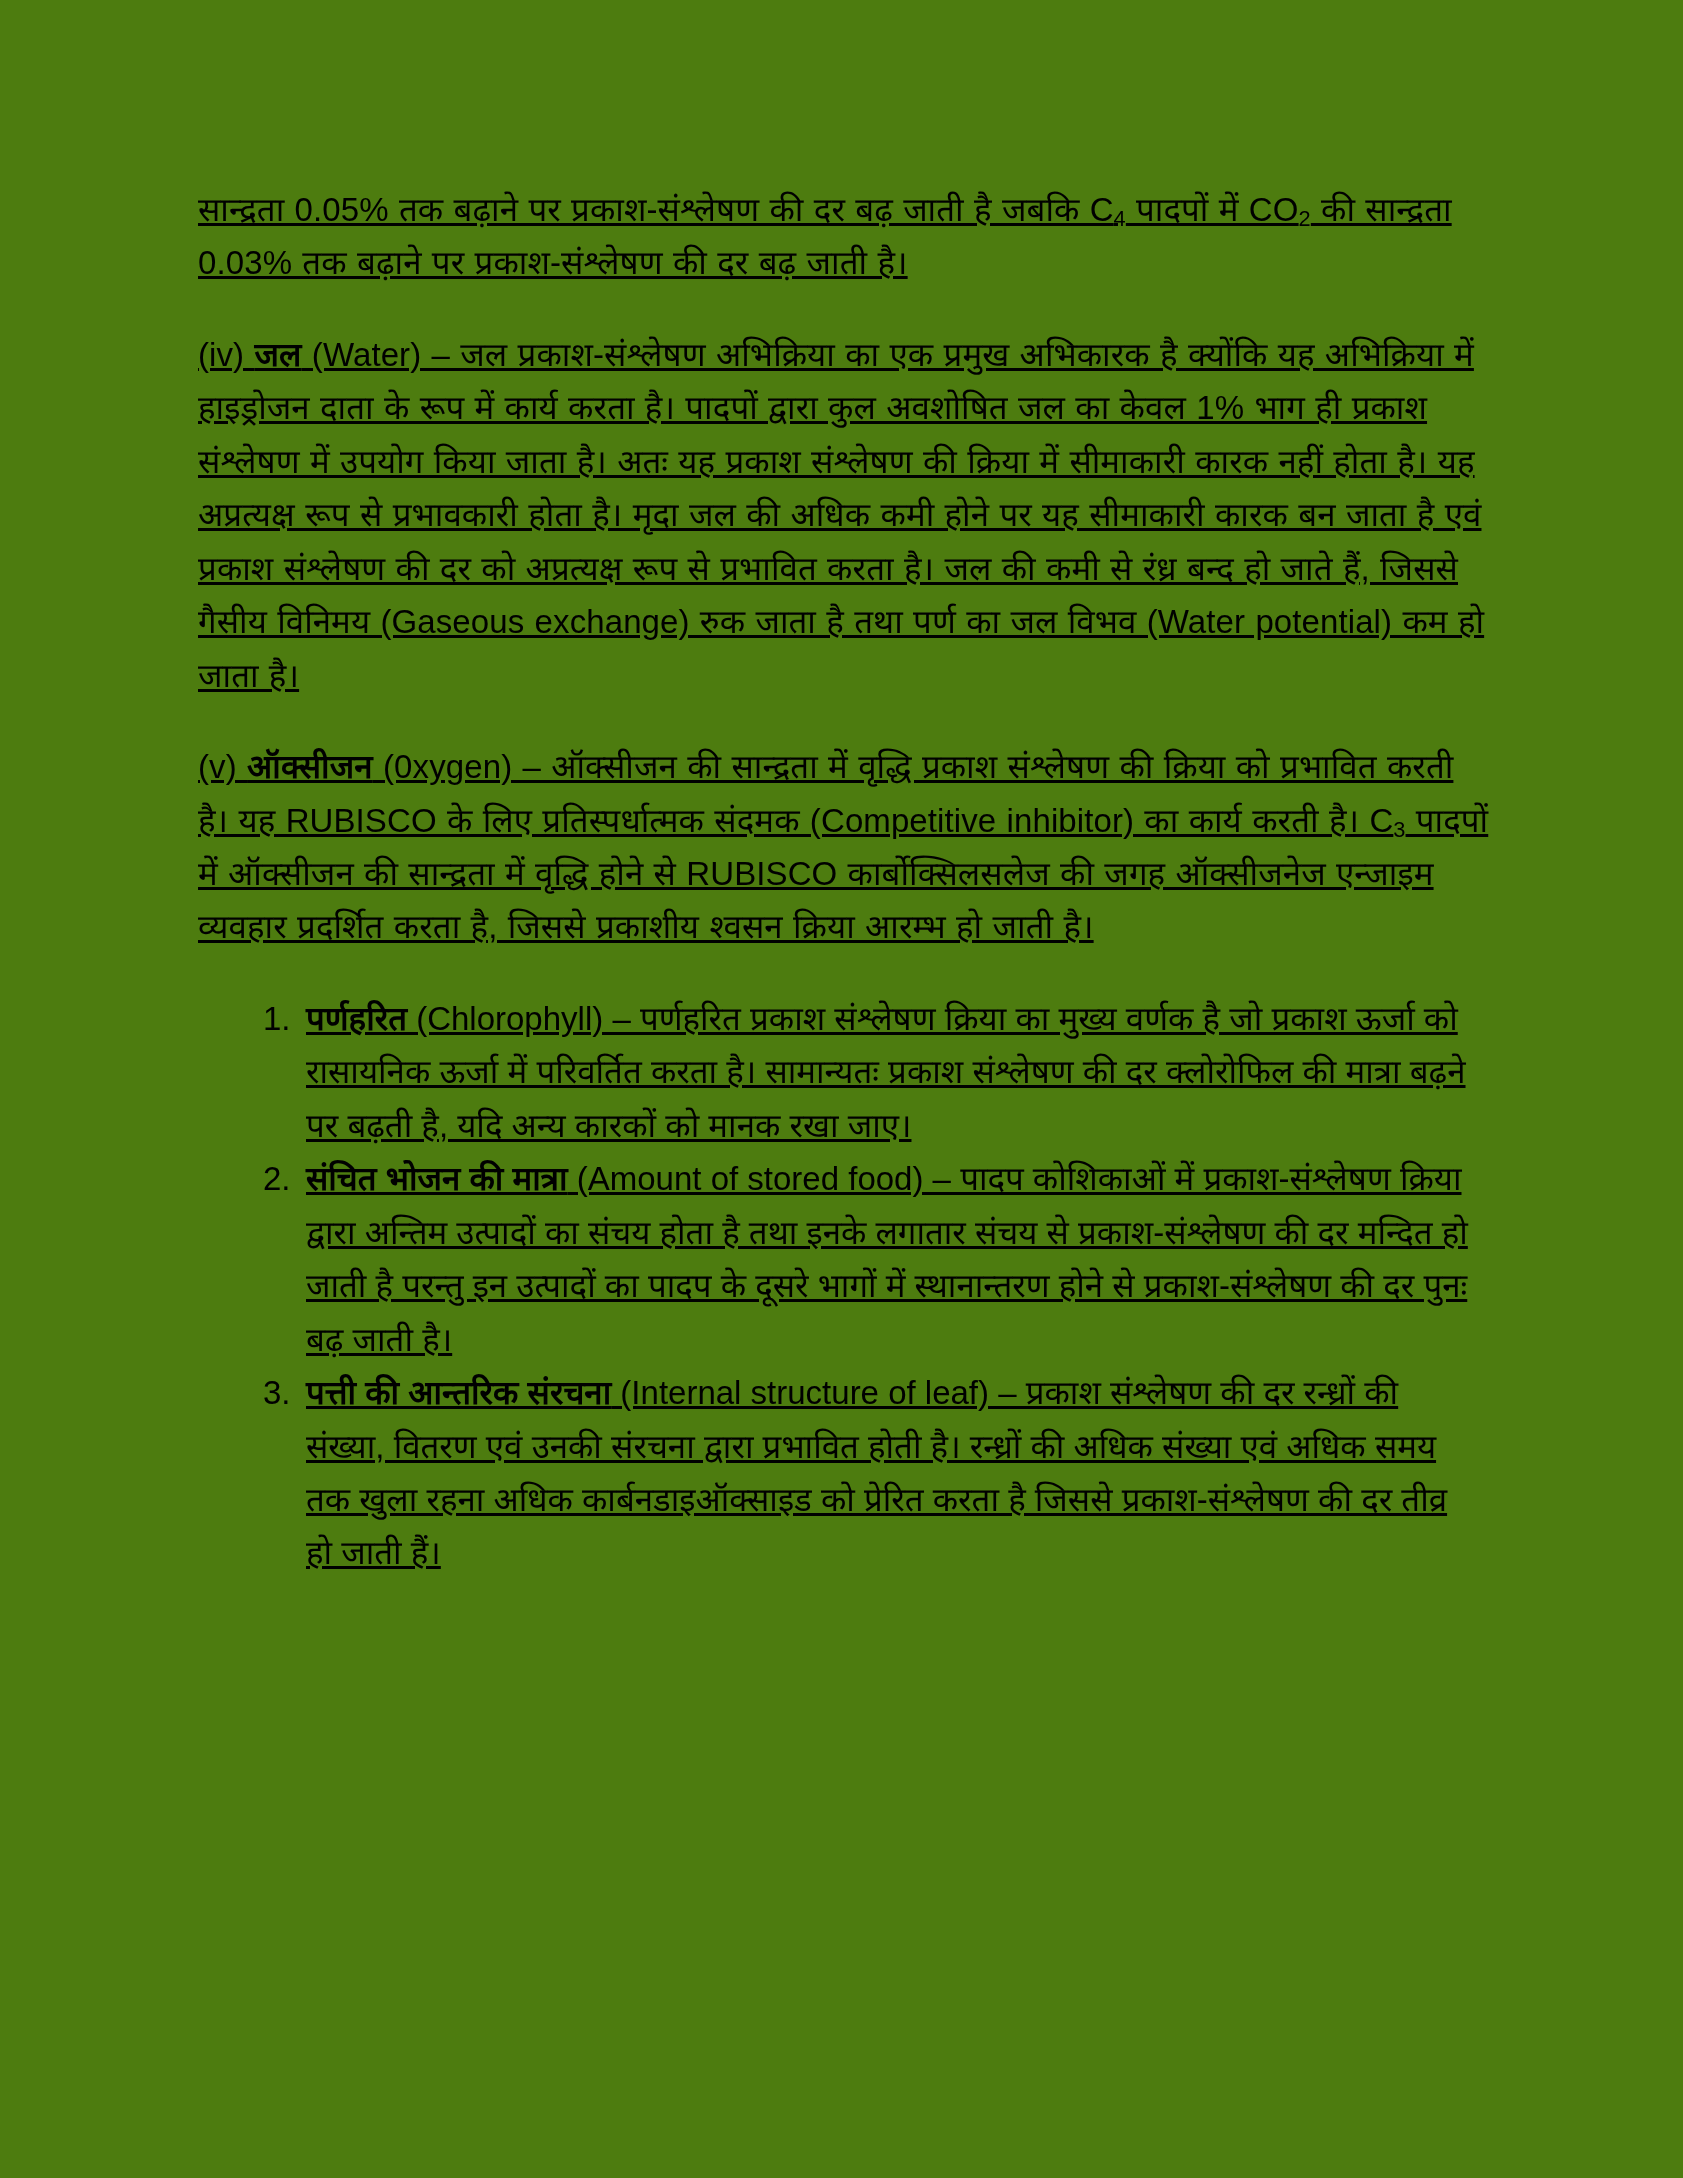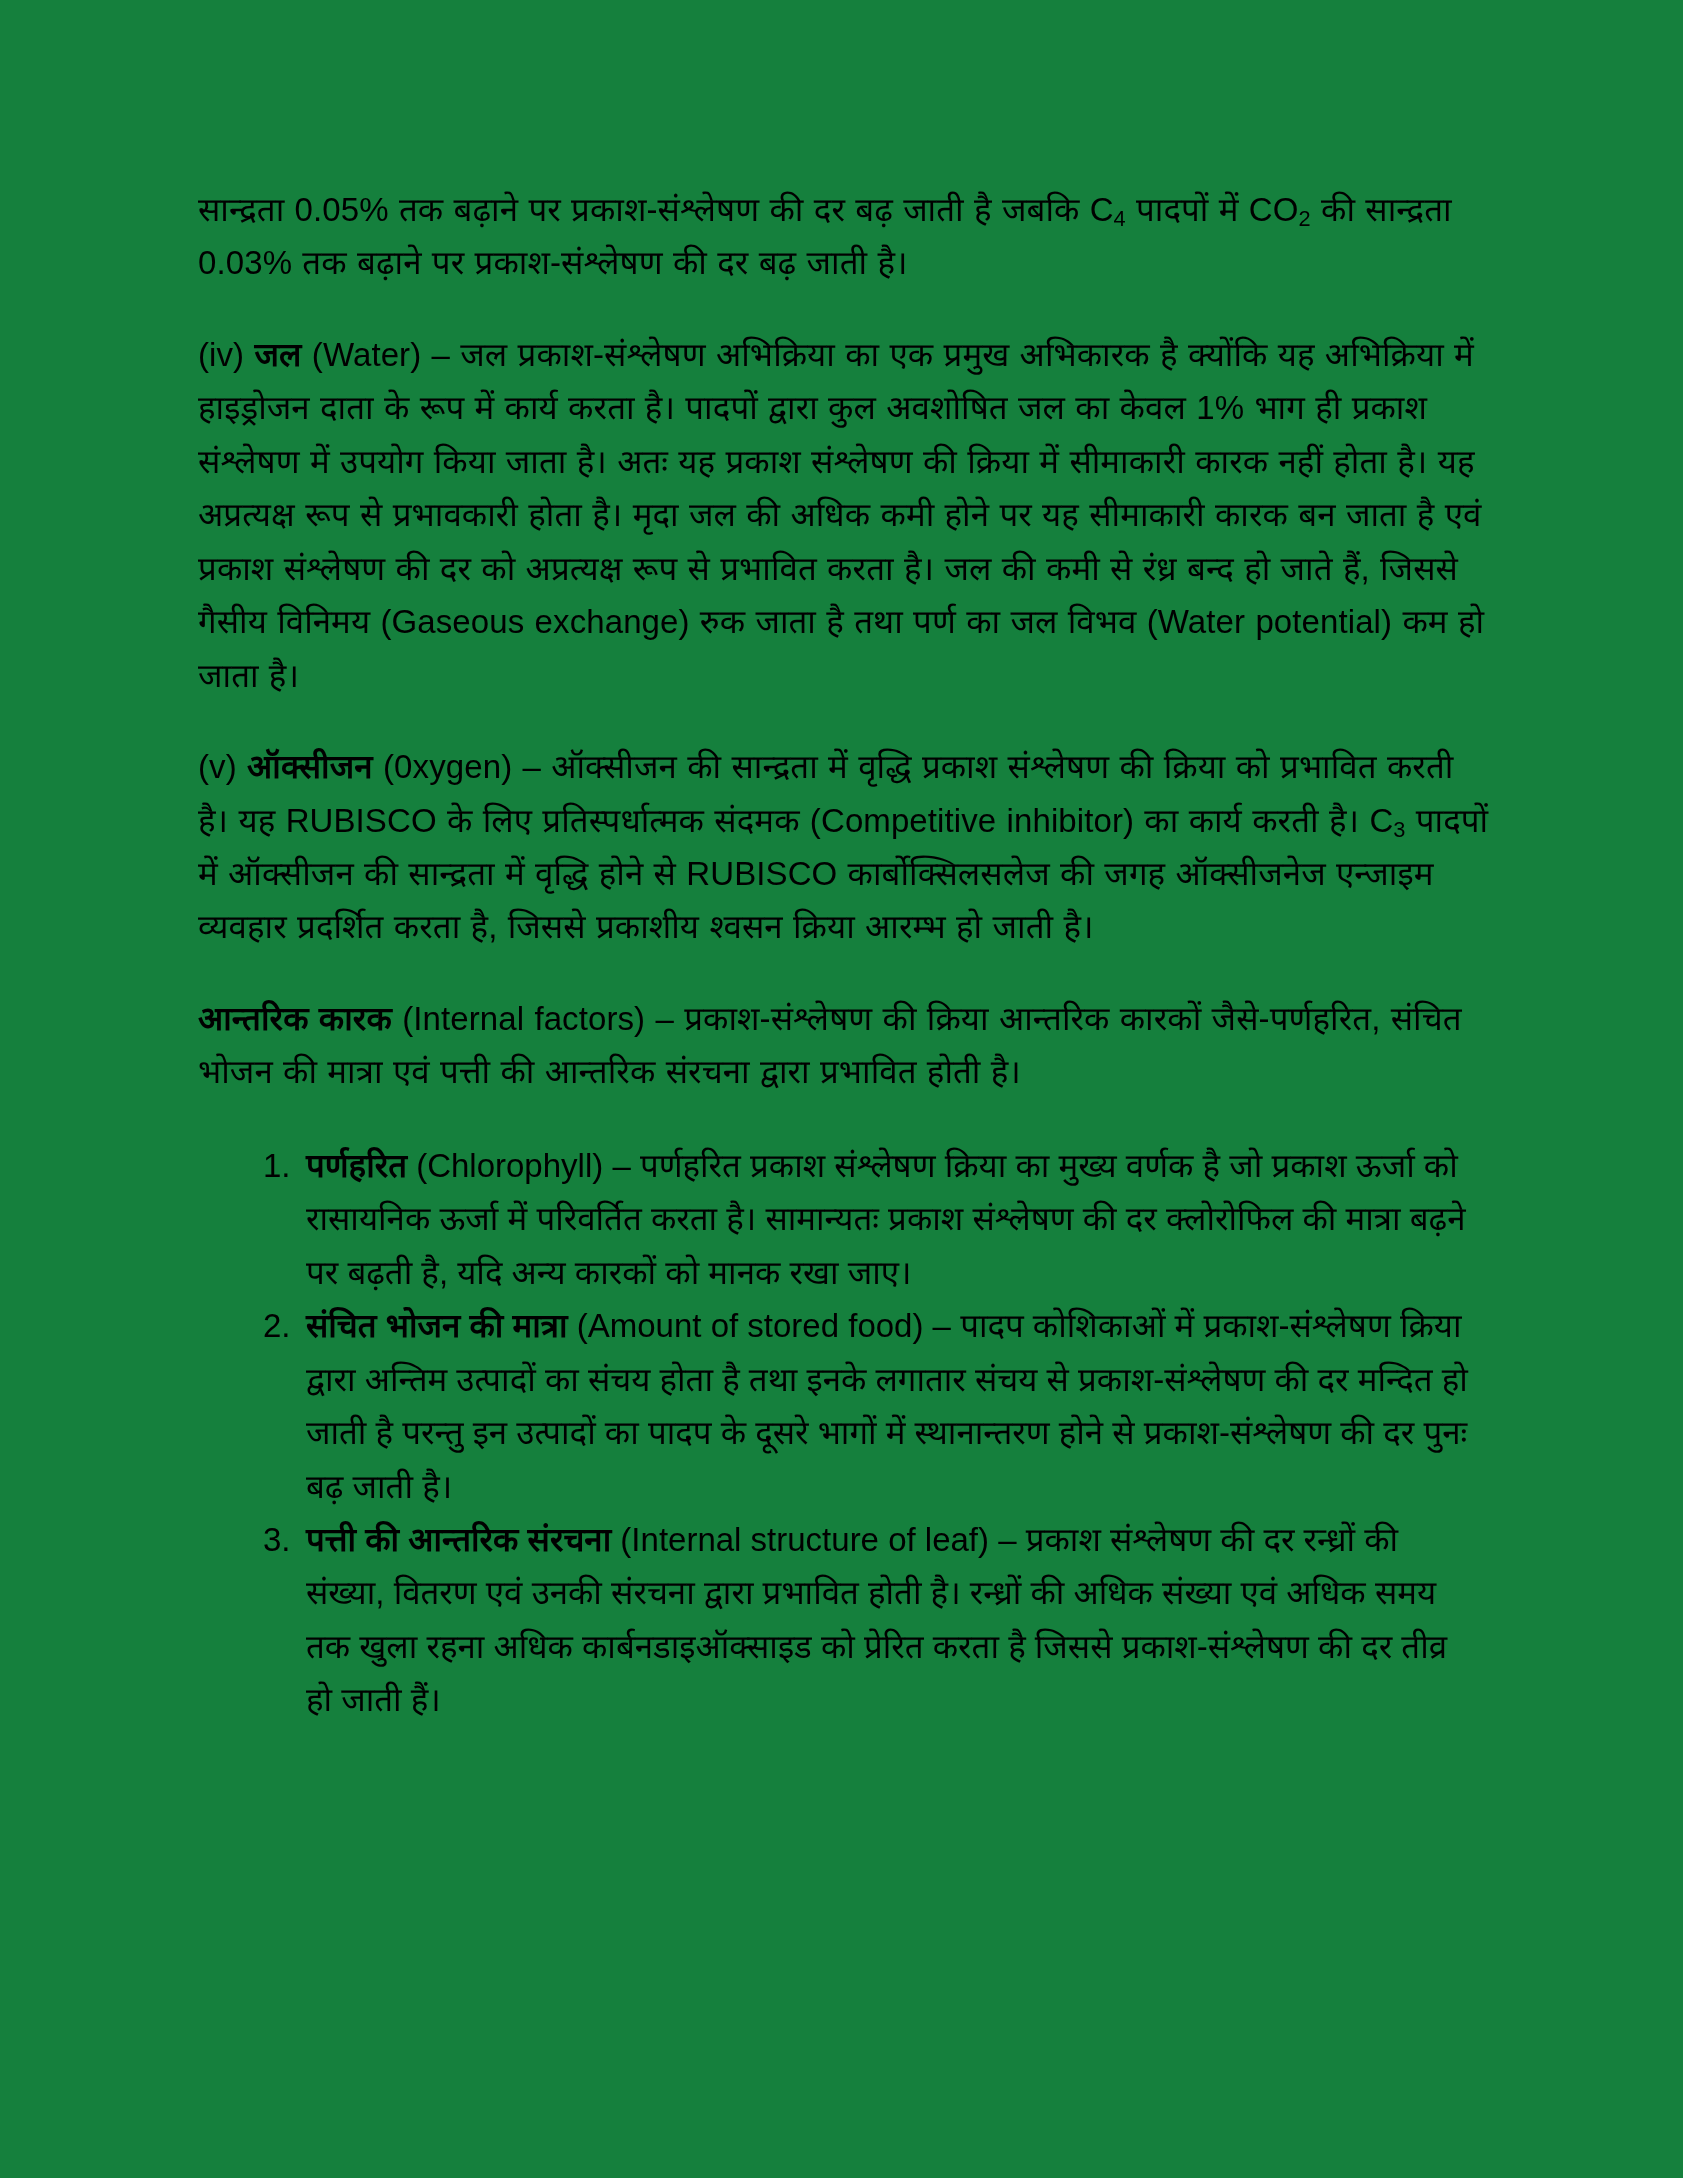--- a/index.html
+++ b/index.html
@@ -12,23 +12,24 @@
     height: 2178px;
     font-family: "Liberation Sans", "DejaVu Sans", sans-serif;
     color: #000000;
     overflow: hidden;
   }
 
   .page {
     position: relative;
     width: 1683px;
     height: 2178px;
-    background: #15803d;
+    background: #4d7c0f;
     box-sizing: border-box;
     padding: 183px 198px 8px 198px;
+    text-decoration: underline;
   }
 
   .content {
     width: 1292px;
   }
 
   
   .para {
     font-size: 33px;
     line-height: 1.62;
@@ -87,21 +88,20 @@
 
 <div class="page">
   <div class="content">
 
     <p class="para"><span>सान्द्रता 0.05% तक बढ़ाने पर प्रकाश-संश्लेषण की दर बढ़ जाती है जबकि C</span><sub>4</sub><span> पादपों में CO</span><sub>2</sub><span> की सान्द्रता 0.03% तक बढ़ाने पर प्रकाश-संश्लेषण की दर बढ़ जाती है।</span></p>
 
     <p class="para"><span>(iv) </span><span class="b">जल</span><span> (Water) – जल प्रकाश-संश्लेषण अभिक्रिया का एक प्रमुख अभिकारक है क्योंकि यह अभिक्रिया में हाइड्रोजन दाता के रूप में कार्य करता है। पादपों द्वारा कुल अवशोषित जल का केवल 1% भाग ही प्रकाश संश्लेषण में उपयोग किया जाता है। अतः यह प्रकाश संश्लेषण की क्रिया में सीमाकारी कारक नहीं होता है। यह अप्रत्यक्ष रूप से प्रभावकारी होता है। मृदा जल की अधिक कमी होने पर यह सीमाकारी कारक बन जाता है एवं प्रकाश संश्लेषण की दर को अप्रत्यक्ष रूप से प्रभावित करता है। जल की कमी से रंध्र बन्द हो जाते हैं, जिससे गैसीय विनिमय (Gaseous exchange) रुक जाता है तथा पर्ण का जल विभव (Water potential) कम हो जाता है।</span></p>
 
     <p class="para"><span>(v) </span><span class="b">ऑक्सीजन</span><span> (0xygen) – ऑक्सीजन की सान्द्रता में वृद्धि प्रकाश संश्लेषण की क्रिया को प्रभावित करती है। यह RUBISCO के लिए प्रतिस्पर्धात्मक संदमक (Competitive inhibitor) का कार्य करती है। C</span><sub>3</sub><span> पादपों में ऑक्सीजन की सान्द्रता में वृद्धि होने से RUBISCO कार्बोक्सिलसलेज की जगह ऑक्सीजनेज एन्जाइम व्यवहार प्रदर्शित करता है, जिससे प्रकाशीय श्वसन क्रिया आरम्भ हो जाती है।</span></p>
 
-    <p class="para tight"><span class="b">आन्तरिक कारक</span><span> (Internal factors) – प्रकाश-संश्लेषण की क्रिया आन्तरिक कारकों जैसे-पर्णहरित, संचित भोजन की मात्रा एवं पत्ती की आन्तरिक संरचना द्वारा प्रभावित होती है।</span></p>
 
     <ol class="numlist">
       <li>
         <span class="li-body"><span class="b">पर्णहरित</span><span> (Chlorophyll) – पर्णहरित प्रकाश संश्लेषण क्रिया का मुख्य वर्णक है जो प्रकाश ऊर्जा को रासायनिक ऊर्जा में परिवर्तित करता है। सामान्यतः प्रकाश संश्लेषण की दर क्लोरोफिल की मात्रा बढ़ने पर बढ़ती है, यदि अन्य कारकों को मानक रखा जाए।</span></span>
       </li>
       <li>
         <span class="li-body"><span class="b">संचित भोजन की मात्रा</span><span> (Amount of stored food) – पादप कोशिकाओं में प्रकाश-संश्लेषण क्रिया द्वारा अन्तिम उत्पादों का संचय होता है तथा इनके लगातार संचय से प्रकाश-संश्लेषण की दर मन्दित हो जाती है परन्तु इन उत्पादों का पादप के दूसरे भागों में स्थानान्तरण होने से प्रकाश-संश्लेषण की दर पुनः बढ़ जाती है।</span></span>
       </li>
       <li>
         <span class="li-body"><span class="b">पत्ती की आन्तरिक संरचना</span><span> (Internal structure of leaf) – प्रकाश संश्लेषण की दर रन्ध्रों की संख्या, वितरण एवं उनकी संरचना द्वारा प्रभावित होती है। रन्ध्रों की अधिक संख्या एवं अधिक समय तक खुला रहना अधिक कार्बनडाइऑक्साइड को प्रेरित करता है जिससे प्रकाश-संश्लेषण की दर तीव्र हो जाती हैं।</span></span>

